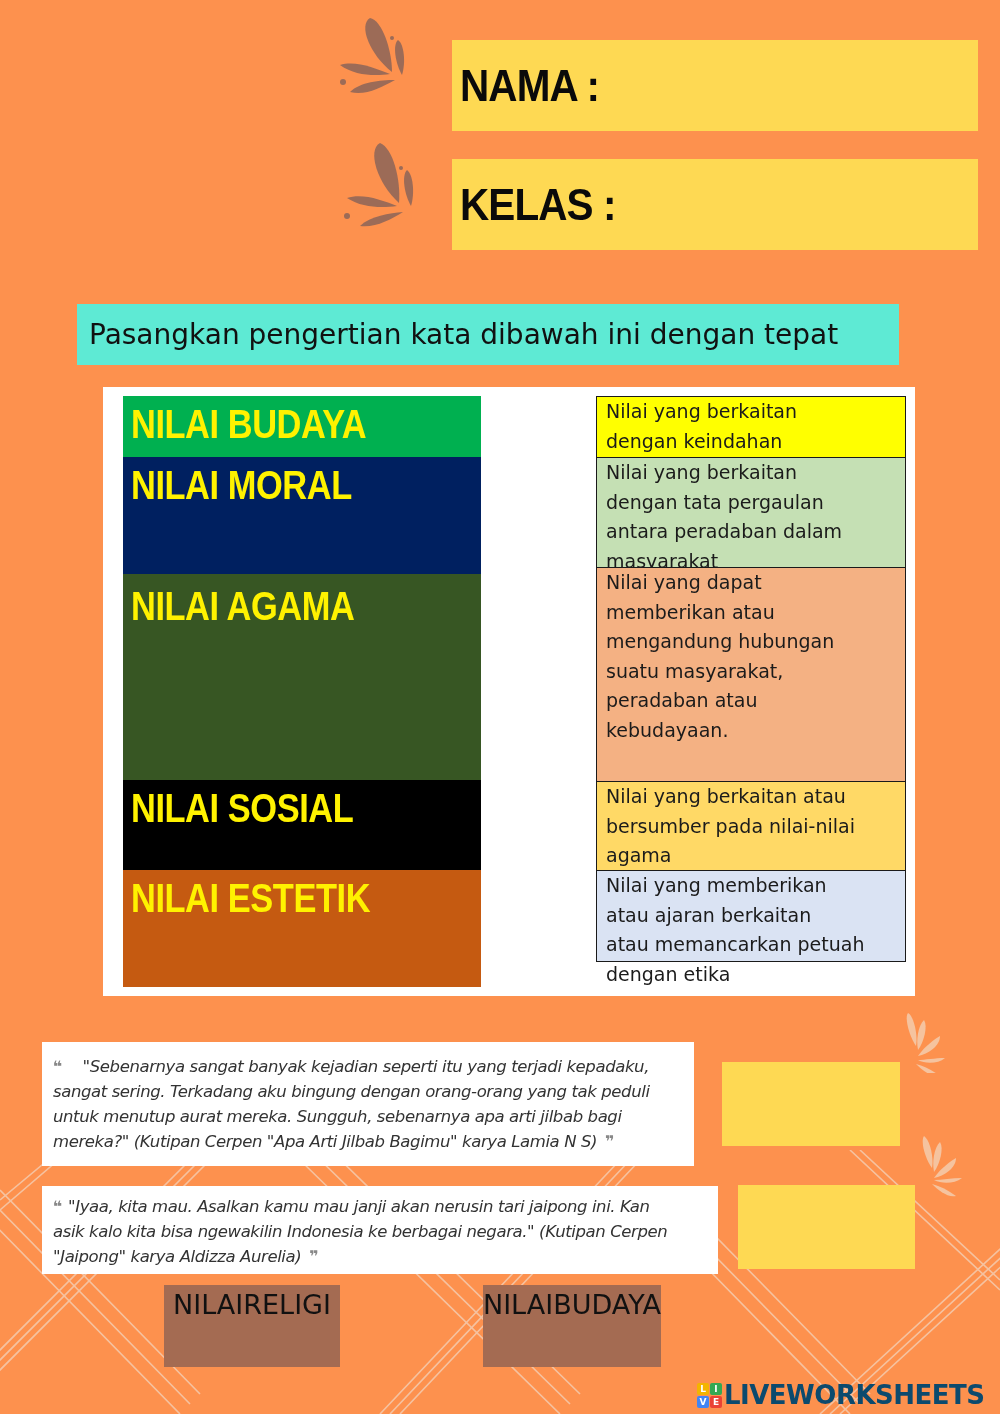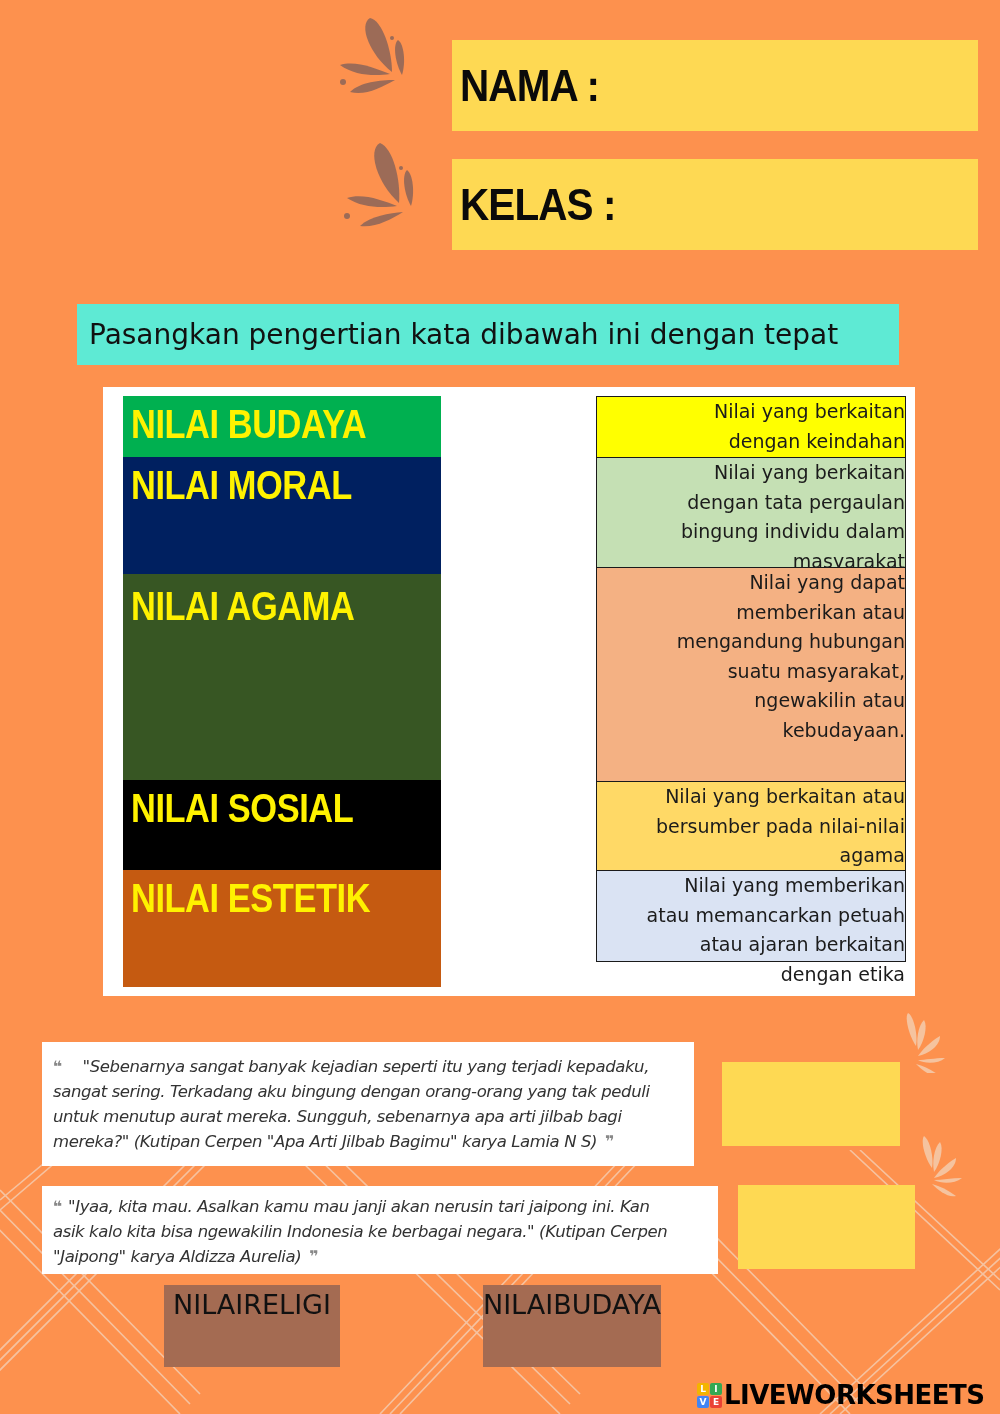--- a/index.html
+++ b/index.html
@@ -38,32 +38,32 @@
       display: flex; align-items: center; padding-left: 12px;
       font-family: "DejaVu Sans", sans-serif; font-size: 28px; color: #111;
     }
 
     
     .panel {
       position: absolute; left: 103px; top: 387px; width: 812px; height: 609px;
       background: #ffffff;
     }
     .term {
-      position: absolute; left: 20px; width: 318px;
+      position: absolute; left: 20px; width: 358px;
       color: #FFF200; font-family: "Liberation Sans", sans-serif; font-weight: bold;
       font-size: 40px; line-height: 1; padding: 8px 0 0 8px;
       letter-spacing: -0.5px;
     }
     .term span { display: inline-block; transform: scaleX(0.86); transform-origin: left center; white-space: nowrap; }
 
     .def {
       position: absolute; left: 493px; width: 310px;
       border: 1.5px solid #1a1a1a;
       font-family: "DejaVu Sans", sans-serif; font-size: 19px; line-height: 29.5px;
-      color: #1b1b1b; padding: 0 0 0 9px; text-align: right;
+      color: #1b1b1b; padding: 0 0 0 9px;
     }
 
     
     .quote {
       position: absolute; background: #ffffff;
       font-family: "DejaVu Sans", sans-serif; font-style: italic;
       color: #333; font-size: 16.5px; line-height: 25px;
       padding: 8px 6px 4px 11px; letter-spacing: -0.4px;
     }
     .qmark { font-style: normal; font-weight: bold; color: #888; font-size: 16px; margin-right: 6px; }
@@ -85,21 +85,21 @@
       position: absolute; left: 697px; top: 1380px; height: 30px;
       display: flex; align-items: center;
     }
     .brand-logo {
       display: grid; grid-template-columns: 12px 12px; grid-template-rows: 12px 12px; gap: 1px;
       margin-right: 2px;
     }
     .brand-logo div { font-size: 9px; font-weight: bold; color: #fff; text-align: center; line-height: 12px; border-radius: 2px; font-family: "DejaVu Sans", sans-serif; }
     .brand-text {
       font-family: "DejaVu Sans", sans-serif; font-weight: bold; font-size: 26px;
-      color: #000000; letter-spacing: -0.5px;
+      color: #0c4a6e; letter-spacing: -0.5px;
     }
   </style>
 </head>
 <body>
 
 <div class="plaid">
   <svg viewBox="0 0 1000 264" preserveAspectRatio="none">
     <g stroke="#F3D3BC" stroke-width="1.6" fill="none" opacity="0.75">
       <path d="M-20 60 L180 264 M-10 50 L190 254 M0 40 L200 244"></path>
       <path d="M200 0 L-30 230 M210 0 L-20 230 M220 0 L-10 230"></path>
@@ -179,40 +179,40 @@
     <span>NILAI ESTETIK</span>
   </div>
 
   <div class="def" style="top:9px;height:62px;background:#FFFF00">
     <div>Nilai yang berkaitan</div>
     <div>dengan keindahan</div>
   </div>
   <div class="def" style="top:70px;height:119px;background:#C5E0B4">
     <div>Nilai yang berkaitan</div>
     <div>dengan tata pergaulan</div>
-    <div>bingung individu dalam</div>
+    <div>antara peradaban dalam</div>
     <div>masyarakat</div>
   </div>
   <div class="def" style="top:180px;height:268px;background:#F4B183">
     <div>Nilai yang dapat</div>
     <div>memberikan atau</div>
     <div>mengandung hubungan</div>
     <div>suatu masyarakat,</div>
-    <div>ngewakilin atau</div>
+    <div>peradaban atau</div>
     <div>kebudayaan.</div>
   </div>
   <div class="def" style="top:394px;height:90px;background:#FFD966">
     <div>Nilai yang berkaitan atau</div>
     <div>bersumber pada nilai-nilai</div>
     <div>agama</div>
   </div>
   <div class="def" style="top:483px;height:92px;background:#DAE3F3">
     <div>Nilai yang memberikan</div>
+    <div>atau ajaran berkaitan</div>
     <div>atau memancarkan petuah</div>
-    <div>atau ajaran berkaitan</div>
     <div>dengan etika</div>
   </div>
 </div>
 
 <div class="quote" style="left:42px;top:1042px;width:652px;height:124px;padding-top:12px">
   <div><span class="qmark">❝</span>&nbsp;&nbsp;&nbsp;<span>"Sebenarnya sangat banyak kejadian seperti itu yang terjadi kepadaku,</span></div>
   <div>sangat sering. Terkadang aku bingung dengan orang-orang yang tak peduli</div>
   <div>untuk menutup aurat mereka. Sungguh, sebenarnya apa arti jilbab bagi</div>
   <div><span>mereka?"  (Kutipan Cerpen "Apa Arti Jilbab Bagimu" karya Lamia N S)</span><span class="qmark close">❞</span></div>
 </div>

